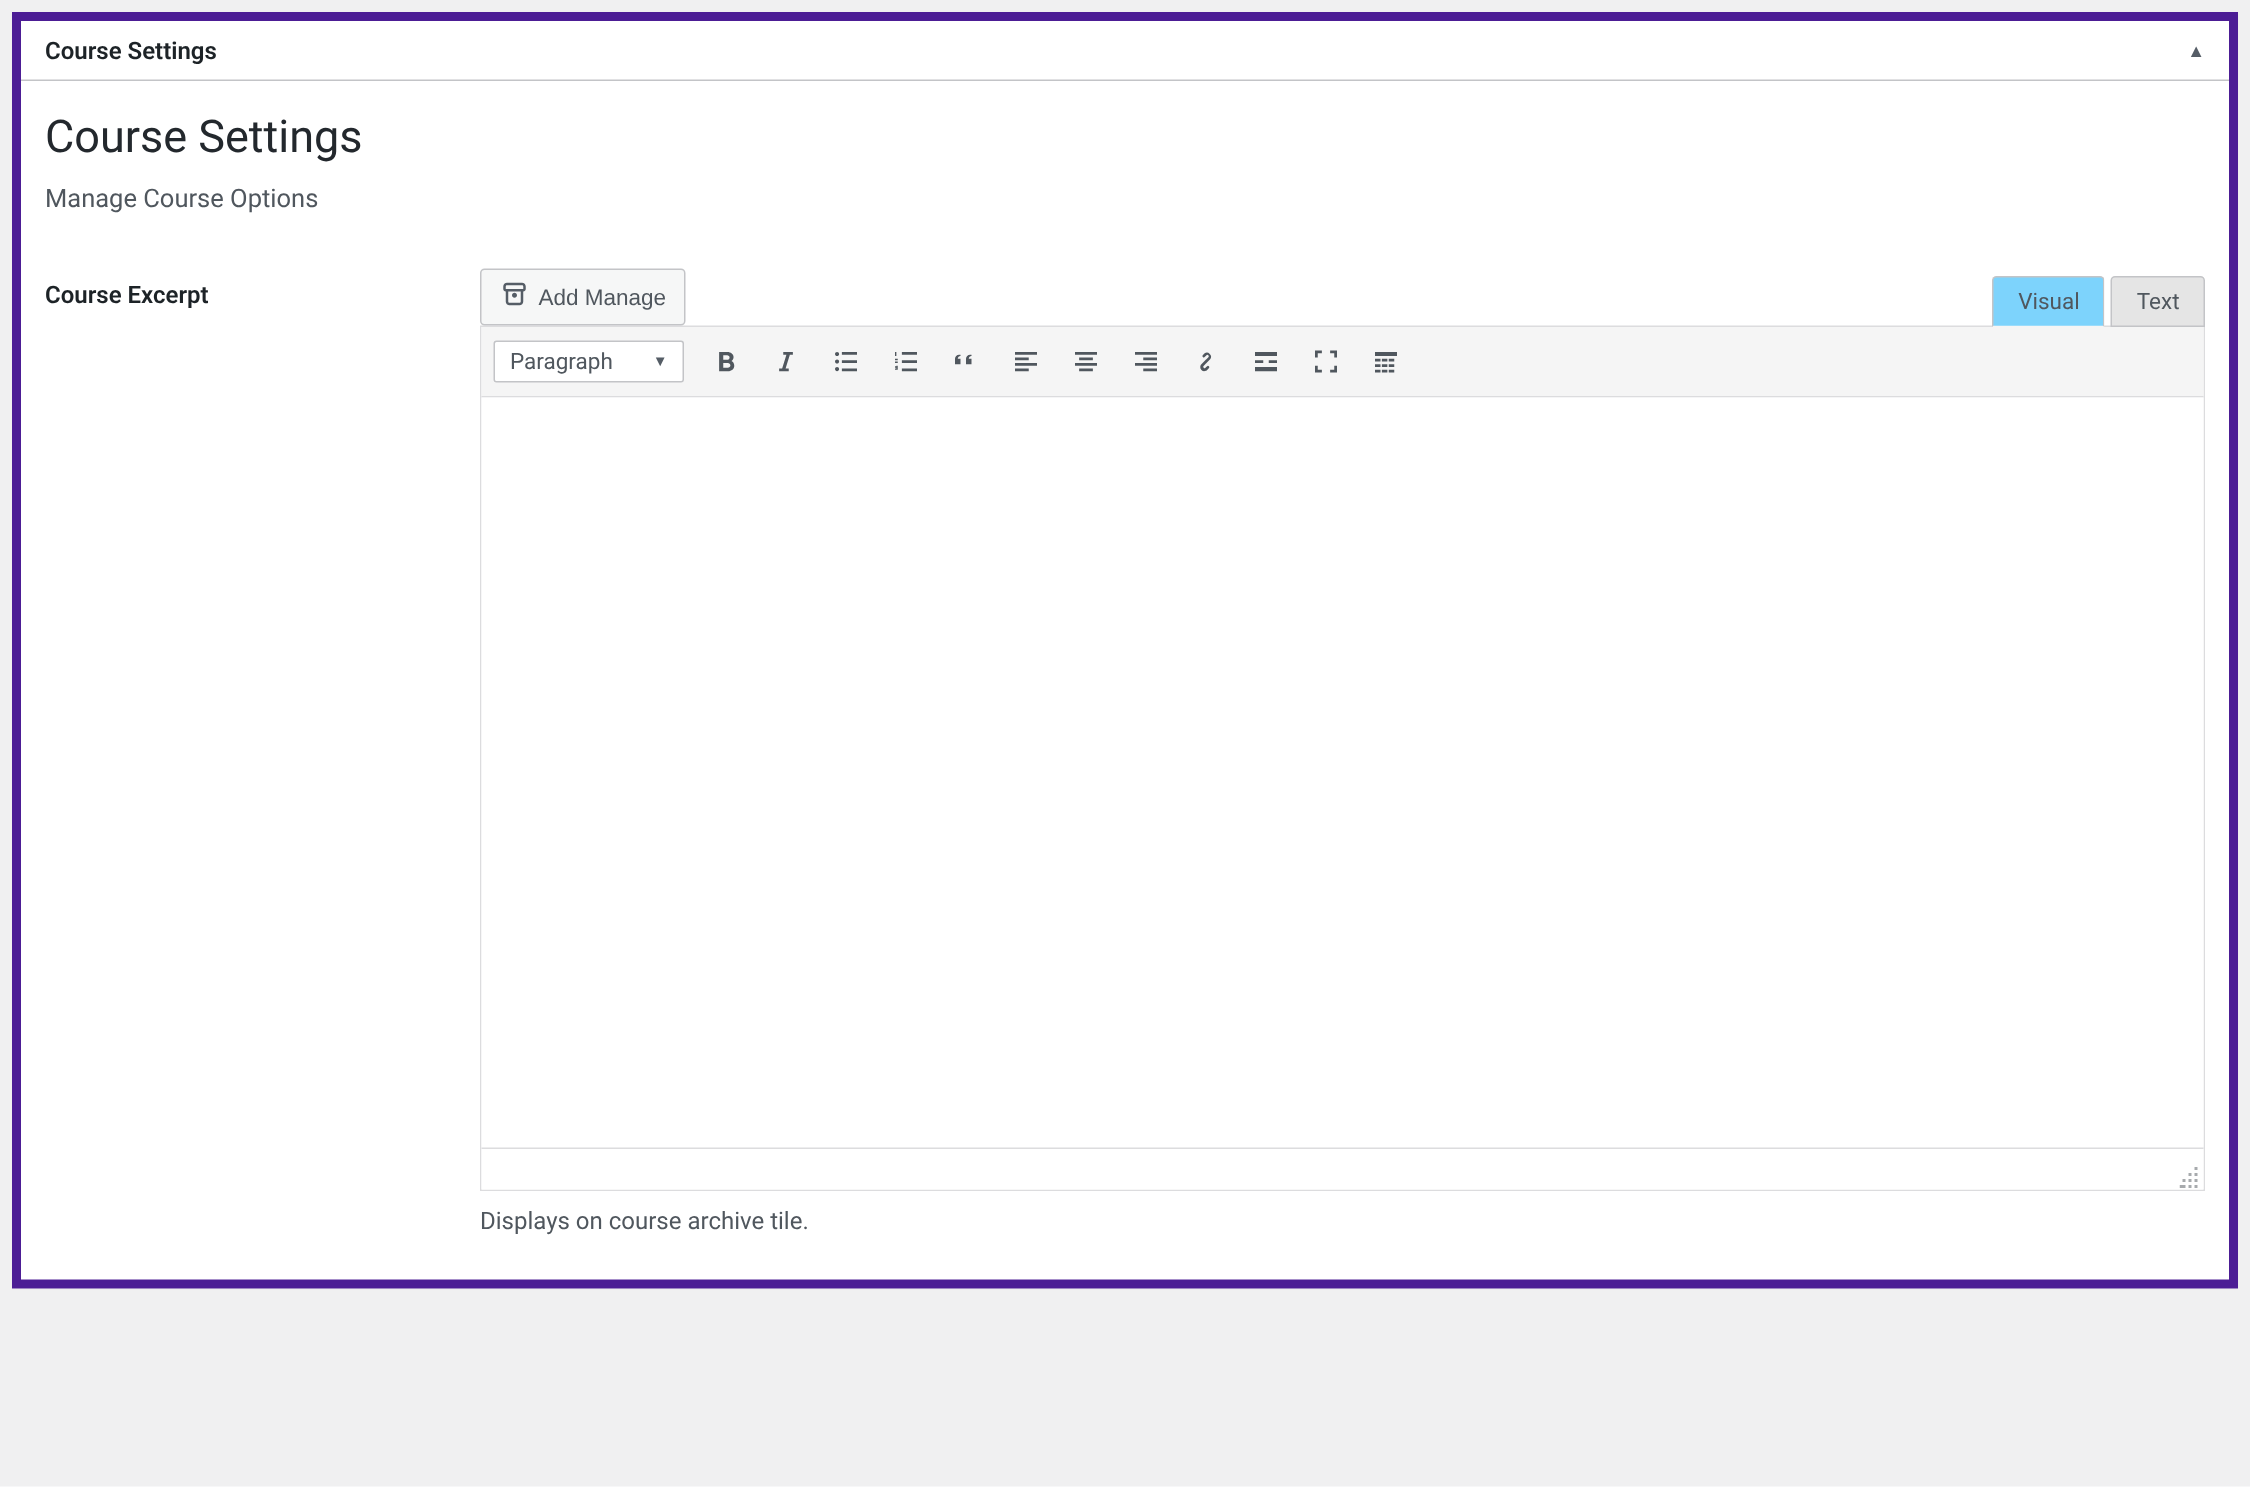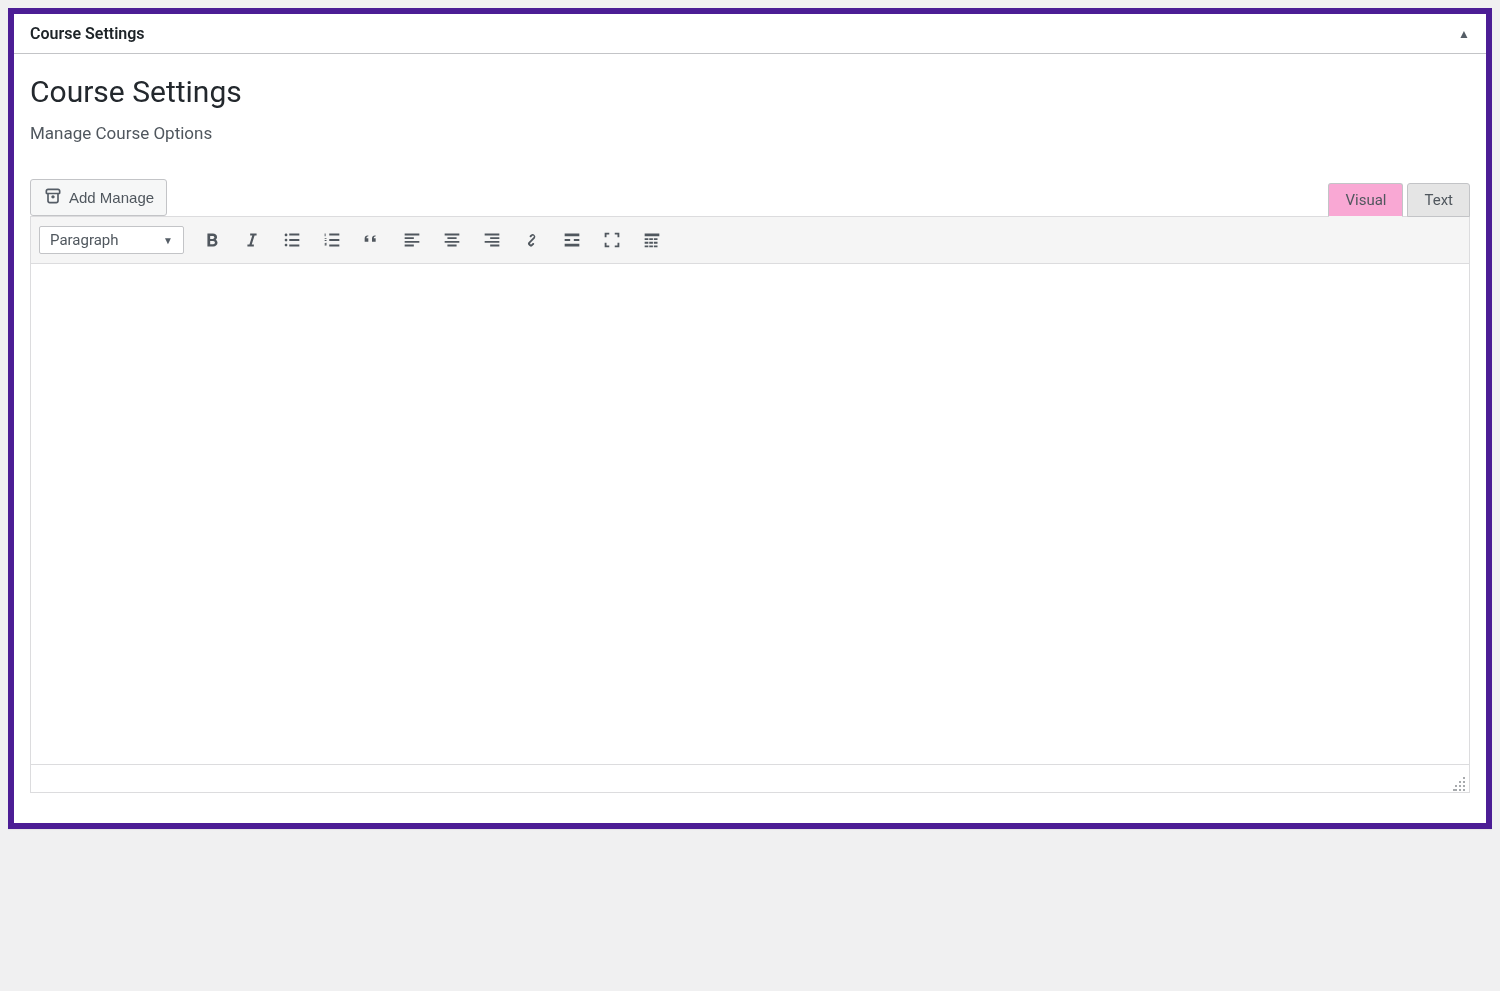--- a/index.html
+++ b/index.html
@@ -88,42 +88,42 @@
     font-size: 15px;
     color: #50575e;
     background: #e5e5e5;
     cursor: pointer;
     position: relative;
     top: 1px;
     border-top-left-radius: 3px;
     border-top-right-radius: 3px;
   }
   .editor-tab.active {
-    background: #f9a8d4;
+    background: #7dd3fc;
     border-bottom-color: #f5f5f5;
   }
   .editor-wrap {
     border: 1px solid #dcdcde;
   }
   .editor-toolbar {
     background: #f5f5f5;
     border-bottom: 1px solid #dcdcde;
     padding: 6px 8px;
     display: flex;
     align-items: center;
     gap: 4px;
   }
   .format-select {
     display: flex;
     align-items: center;
     justify-content: space-between;
     border: 1px solid #c3c4c7;
     background: #fff;
     padding: 4px 10px;
-    width: 145px;
+    width: 127px;
     font-size: 15px;
     color: #50575e;
     cursor: pointer;
     border-radius: 2px;
     margin-right: 6px;
   }
   .format-select .caret { font-size: 10px; color: #555d66;}
   .tb-btn {
     width: 36px;
     height: 34px;
@@ -169,20 +169,21 @@
 <div class="metabox">
   <div class="metabox-header">
     <span>Course Settings</span>
     <span class="toggle">▲</span>
   </div>
   <div class="metabox-body">
     <h2 class="section-title">Course Settings</h2>
     <p class="section-subtitle">Manage Course Options</p>
 
     <div class="field-row">
+      <div class="field-label">Course Excerpt</div>
       <div class="field-content">
 
         <div class="editor-top">
           <button class="add-media-btn">
             <span>
               <svg viewBox="0 0 24 24">
                   <path d="M18 3H6C4.34 3 3 4.34 3 6v2c0 1.1.9 2 2 2v8c0 1.66 1.34 3 3 3h8c1.66 0 3-1.34 3-3v-8c1.1 0 2-.9 2-2V6c0-1.66-1.34-3-3-3zm-1 15c0 .55-.45 1-1 1H8c-.55 0-1-.45-1-1v-8h10v8zm2-10H5V6c0-.55.45-1 1-1h12c.55 0 1 .45 1 1v2zm-7 3c-1.1 0-2 .9-2 2s.9 2 2 2 2-.9 2-2-.9-2-2-2z"></path>
                 </svg>
             </span>
             <span>Add Manage</span>
@@ -263,16 +264,17 @@
           <div class="editor-canvas" contenteditable="true" style=""></div>
           <div class="editor-statusbar">
             <div class="resize-grip">
               <svg viewBox="0 0 14 14">
                   <path d="M12 0v2H10V0h2zm0 4v2h-2V4h2zM8 4v2H6V4h2zm4 4v2h-2V8h2zM8 8v2H6V8h2zM4 8v2H2V8h2zm8 4v2h-2v-2h2zm-4 0v2H6v-2h2zm-4 0v2H2v-2h2zm-4 0v2h2v-2H0z" fill="#a7aaad"></path>
                 </svg>
             </div>
           </div>
         </div>
 
+        <p class="field-help">Displays on course archive tile.</p>
       </div>
     </div>
   </div>
 </div>
 
 </body></html>

